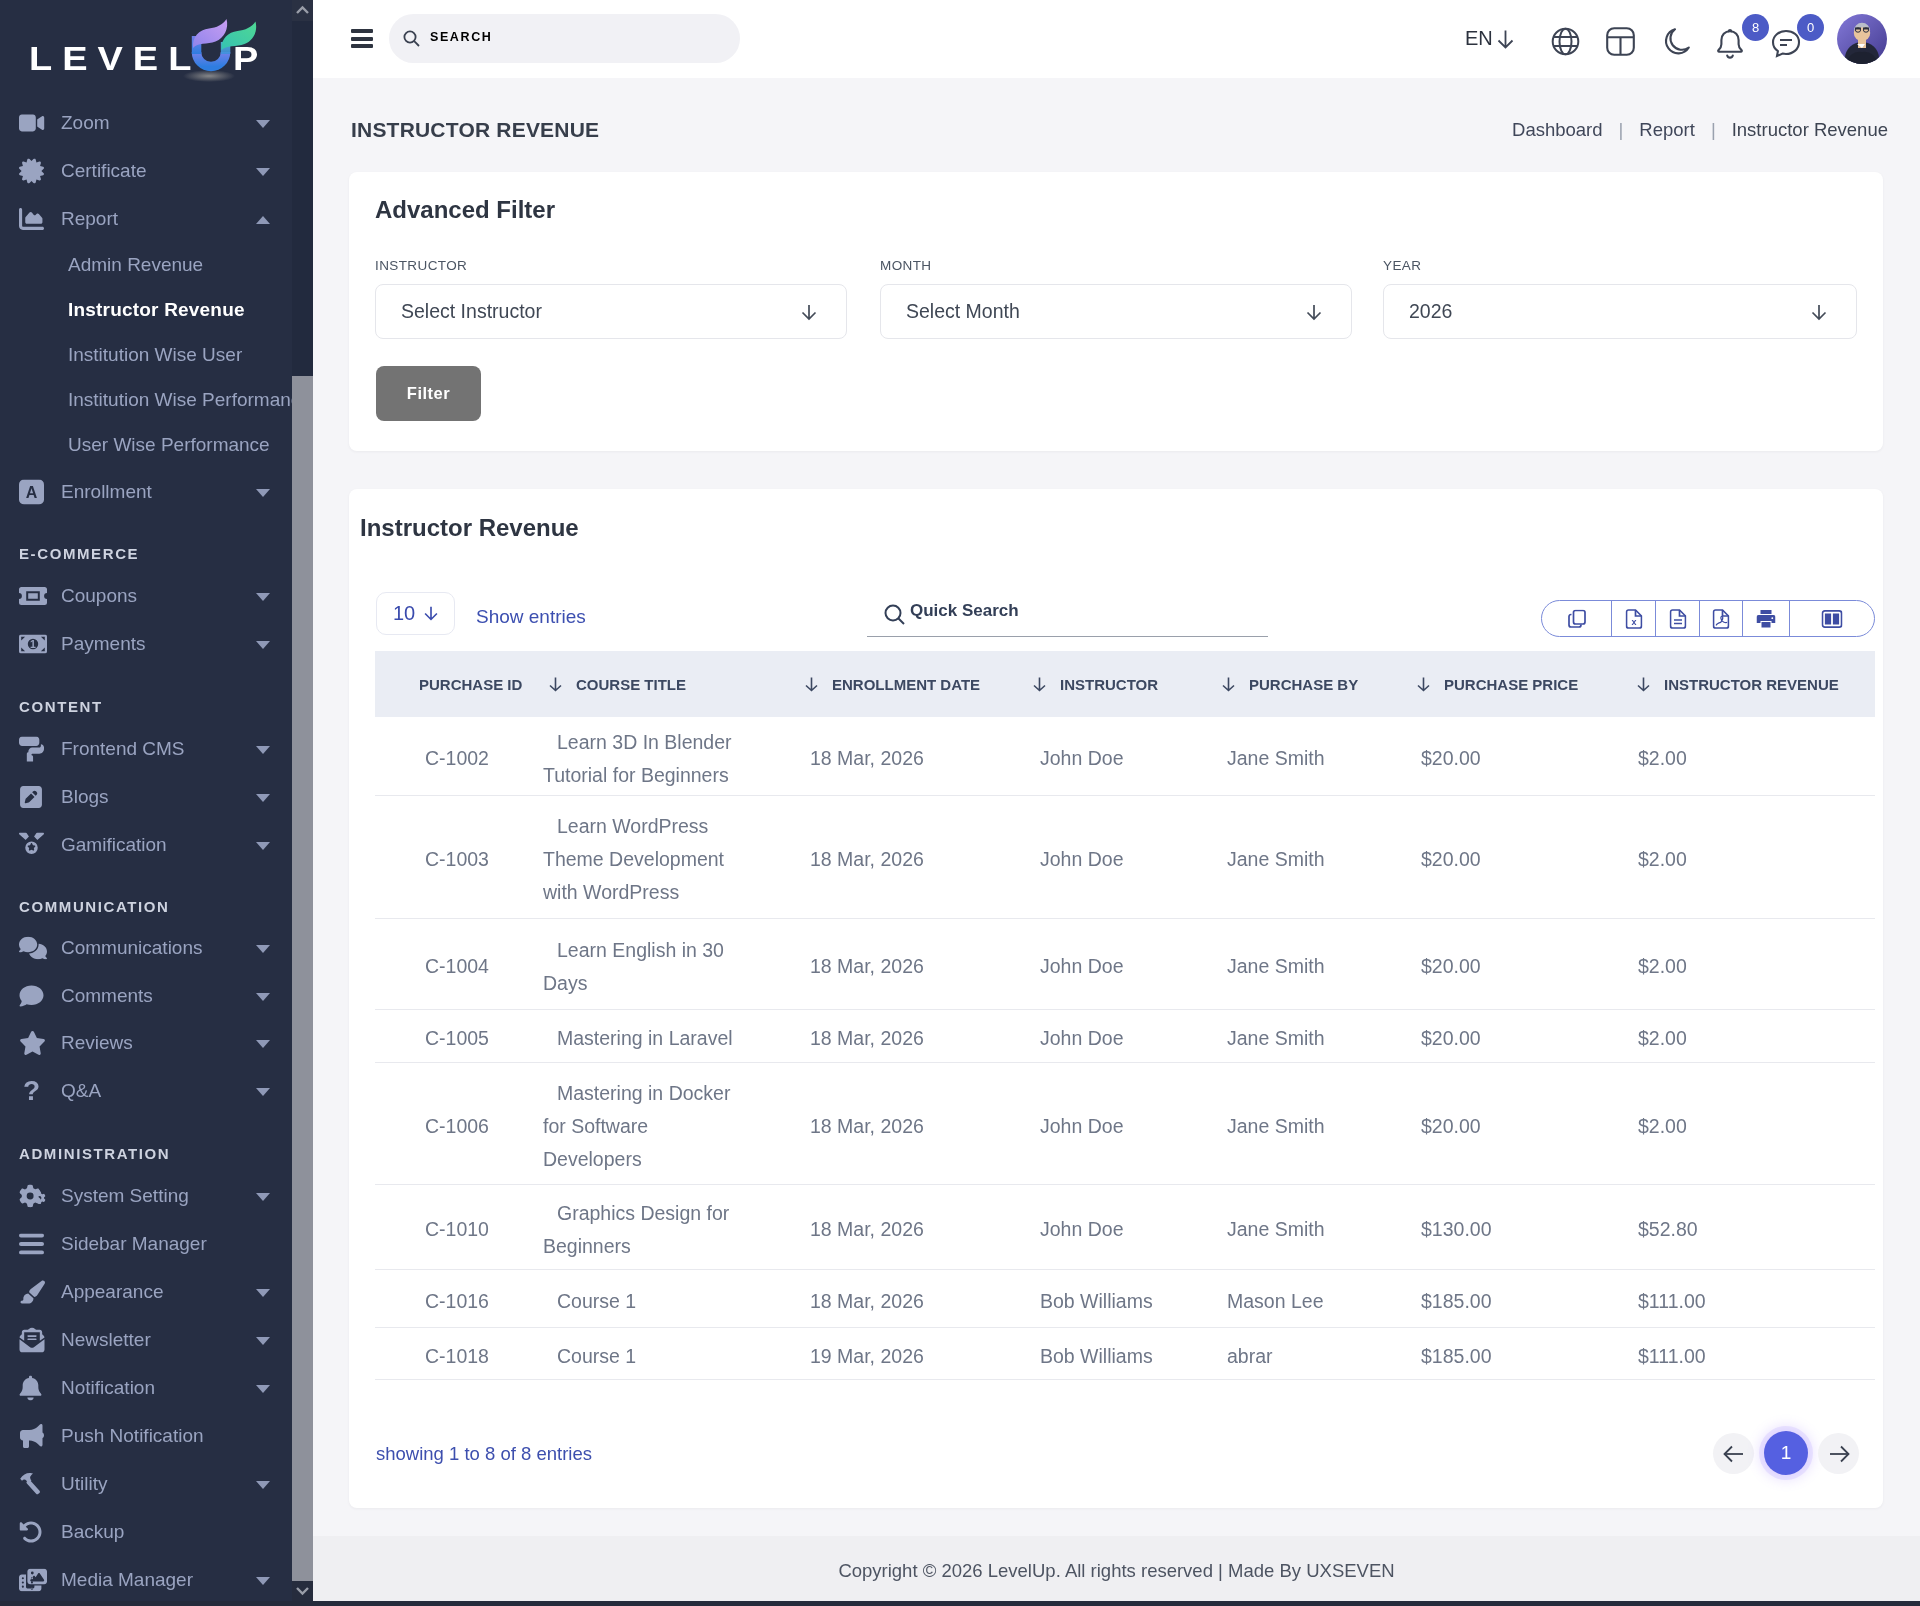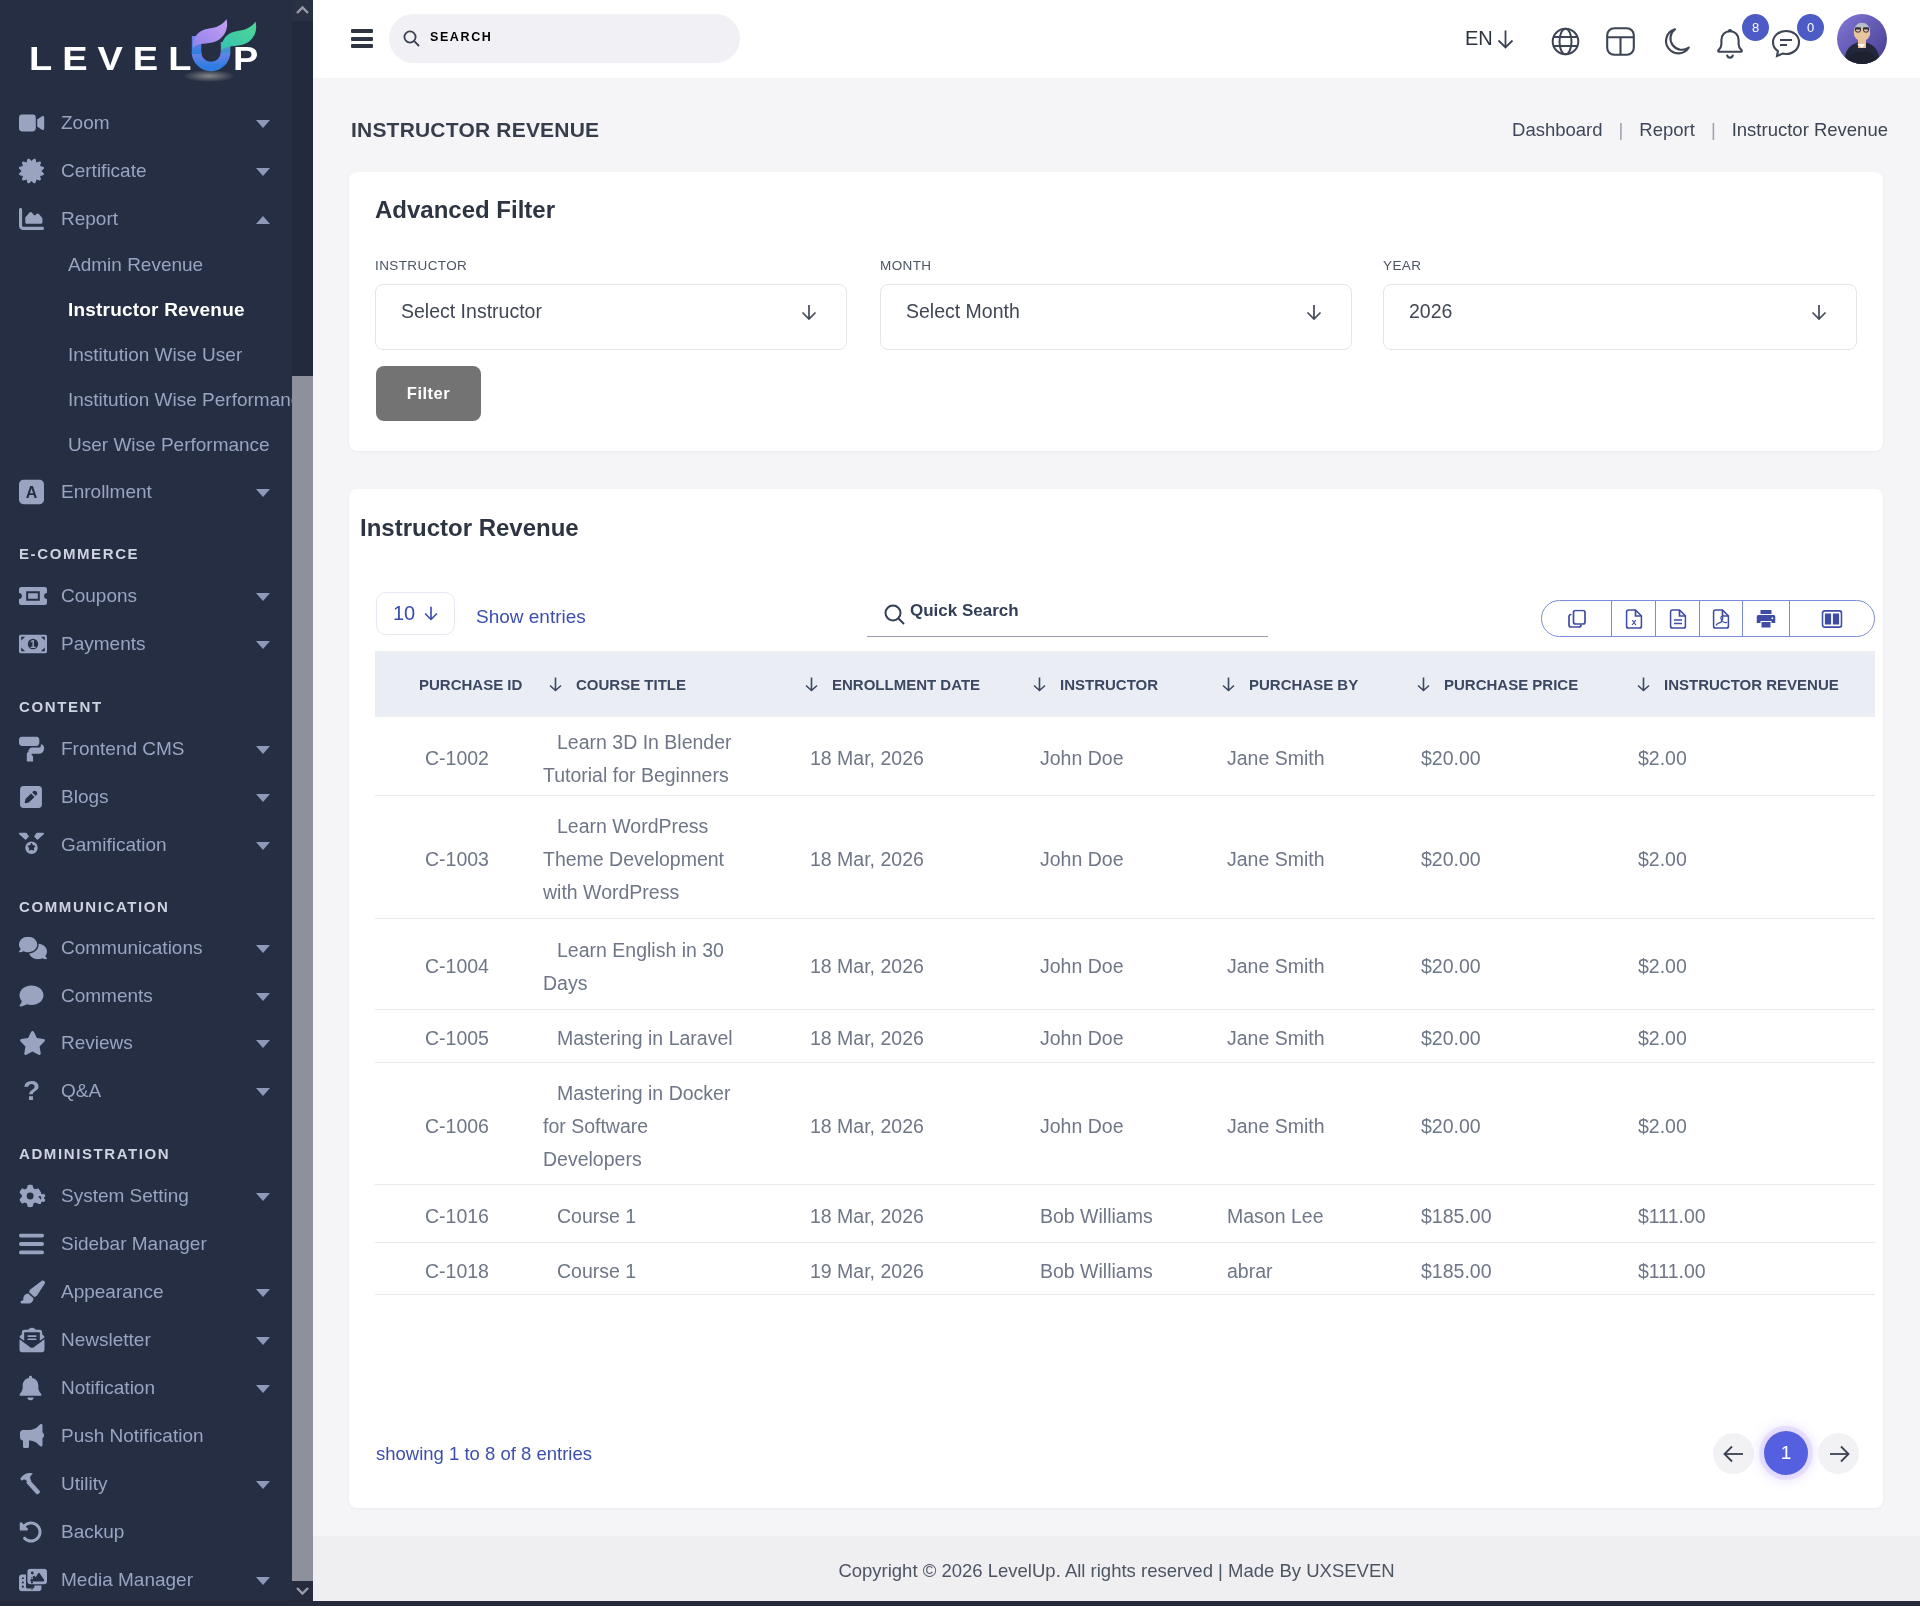--- a/index.html
+++ b/index.html
@@ -27,21 +27,21 @@
 .tico { position:absolute; top:27px; }
 .badge { position:absolute; width:27px; height:27px; border-radius:50%; background:#4c5bc6; color:#fff; font-size:13px; text-align:center; line-height:27px; }
 
 #ph { position:absolute; left:351px; top:118px; font-size:21px; font-weight:700; letter-spacing:.2px; color:#373e4b; }
 #bc { position:absolute; right:32px; top:119px; font-size:18.5px; color:#40475a; }
 #bc .sep { color:#9aa1af; margin:0 16px; }
 .card { position:absolute; background:#ffffff; border-radius:8px; box-shadow:0 1px 3px rgba(40,40,60,.05); }
 #card1 { left:349px; top:172px; width:1534px; height:279px; }
 #card1 h2 { position:absolute; left:26px; top:24px; font-size:24px; font-weight:700; color:#2e3542; }
 .flabel { position:absolute; font-size:13.5px; letter-spacing:.4px; color:#4b5563; }
-.fsel { position:absolute; top:112px; height:66px; border:1px solid #e5e6eb; border-radius:8px; background:#fff; }
+.fsel { position:absolute; top:112px; height:55px; border:1px solid #e5e6eb; border-radius:8px; background:#fff; }
 .fsel .v { position:absolute; left:25px; top:15px; font-size:19.5px; color:#3f4754; }
 .fsel svg { position:absolute; right:26px; top:17px; }
 #fbtn { position:absolute; left:27px; top:194px; width:105px; height:55px; background:#737373; border-radius:8px; color:#fff; font-size:16.5px; font-weight:700; letter-spacing:.5px; text-align:center; line-height:55px; }
 #card2 { left:349px; top:489px; width:1534px; height:1019px; }
 #card2 h2 { position:absolute; left:11px; top:25px; font-size:24px; font-weight:700; color:#2e3542; }
 #lenbox { position:absolute; left:27px; top:103px; width:79px; height:43px; border:1px solid #e7e9f2; border-radius:10px; }
 #lenbox .n { position:absolute; left:16px; top:9px; font-size:20px; color:#3a4bad; }
 #lenbox svg { position:absolute; right:13px; top:11px; }
 #showent { position:absolute; left:127px; top:117px; font-size:19px; color:#3c4fb0; }
 #qs { position:absolute; left:518px; top:100px; width:401px; height:48px; border-bottom:1px solid #9aa0ab; }
@@ -538,20 +538,29 @@
 </tr>
 <tr style="height:122px;">
 <td class="c1">C-1006</td>
 <td class="c2">Mastering in Docker<br>for Software<br>Developers</td>
 <td class="c3">18 Mar, 2026</td>
 <td class="c4">John Doe</td>
 <td class="c5">Jane Smith</td>
 <td class="c6">$20.00</td>
 <td class="c7">$2.00</td>
 </tr>
+<tr style="height:85px;">
+<td class="c1">C-1010</td>
+<td class="c2">Graphics Design for<br>Beginners</td>
+<td class="c3">18 Mar, 2026</td>
+<td class="c4">John Doe</td>
+<td class="c5">Jane Smith</td>
+<td class="c6">$130.00</td>
+<td class="c7">$52.80</td>
+</tr>
 <tr style="height:58px;">
 <td class="c1">C-1016</td>
 <td class="c2">Course 1</td>
 <td class="c3">18 Mar, 2026</td>
 <td class="c4">Bob Williams</td>
 <td class="c5">Mason Lee</td>
 <td class="c6">$185.00</td>
 <td class="c7">$111.00</td>
 </tr>
 <tr style="height:52px;">

